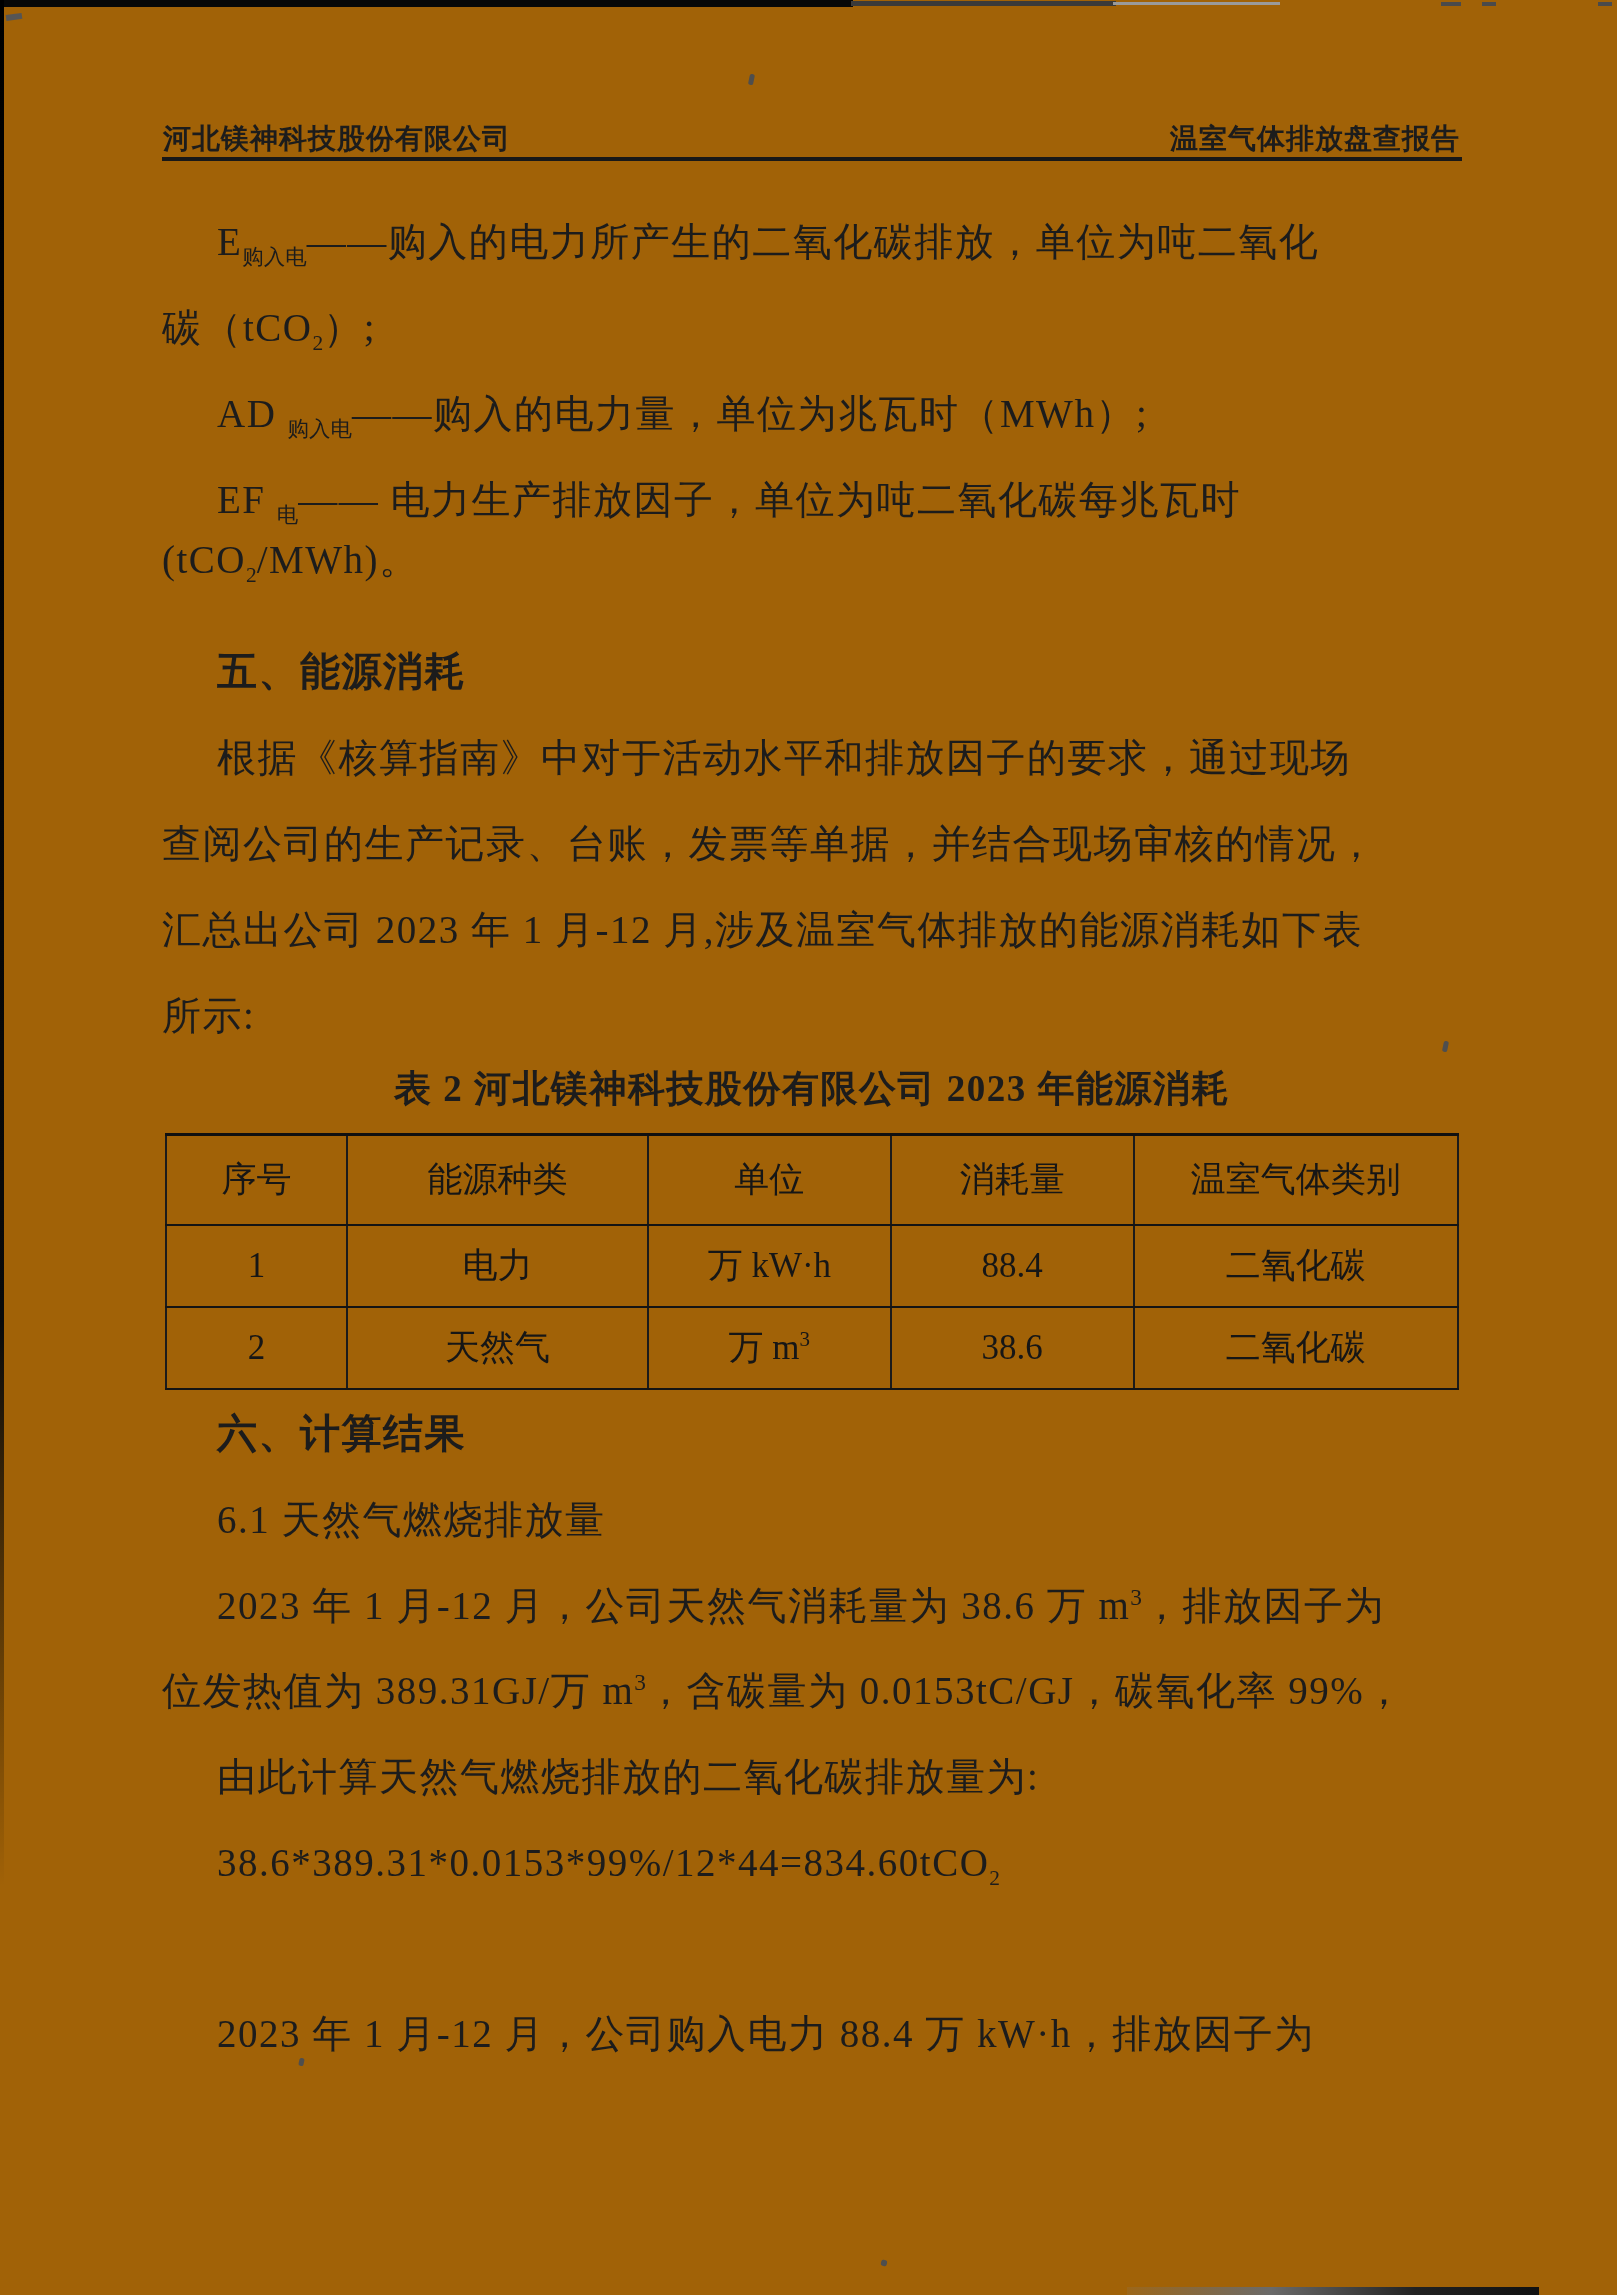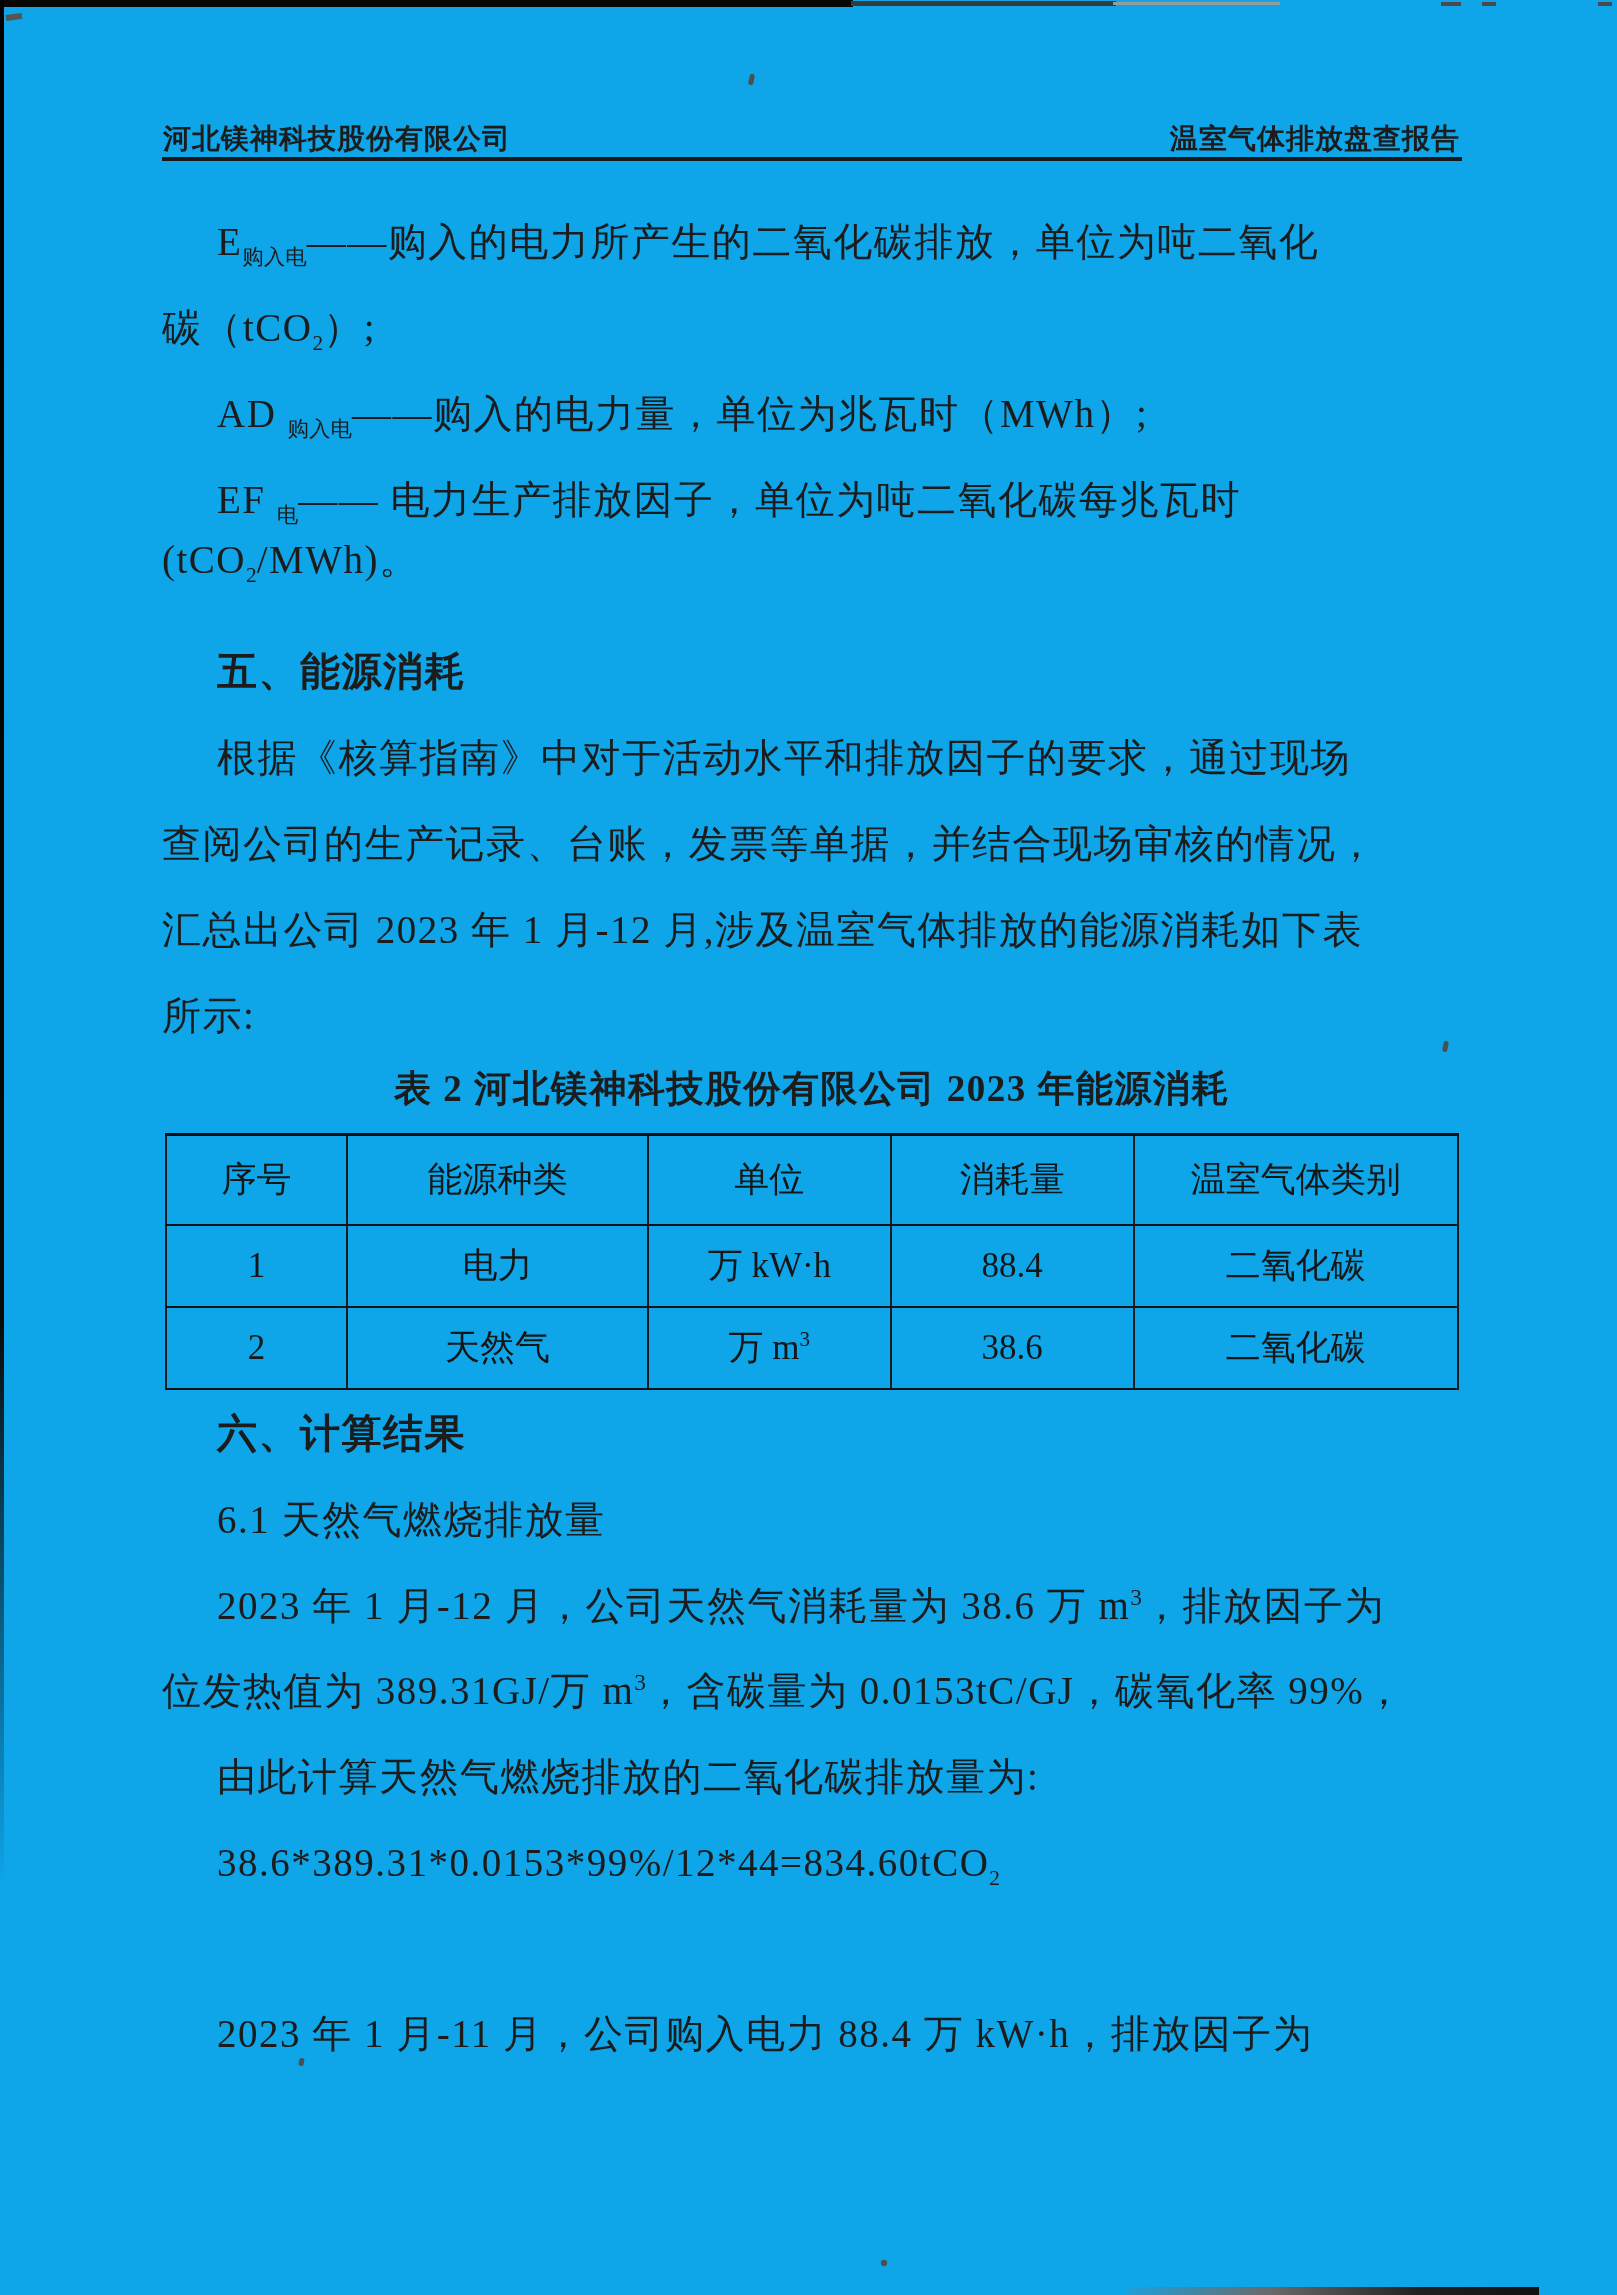--- a/index.html
+++ b/index.html
@@ -1,19 +1,19 @@
 <!DOCTYPE html>
 <html><head>
 <meta charset="utf-8">
 <style>
   html,body{margin:0;padding:0;background:#e8e8e8;}
   .page{
     position:relative;
     width:1617px;height:2296px;
-    background:#0ea5e9;
+    background:#a16207;
     overflow:hidden;
     font-family:"Liberation Serif","DejaVu Serif",serif;
     color:#1c1c1c;
   }
   
   .art{position:absolute;}
   .top-edge-1{top:0;left:0;width:853px;height:6.9px;background:#070707;}
   .top-edge-2{top:1px;left:851px;width:265px;height:4.9px;background:#3a3a3a;}
   .top-edge-3{top:2px;left:1113px;width:167px;height:2.9px;background:#9a9a9a;}
   .top-dash{top:2px;height:3.9px;background:#4a4a4a;}
@@ -130,16 +130,16 @@
       </tr>
     </tbody>
   </table>
 
   <div class="ln indent sec" style="top:1409px">六、计算结果</div>
   <div class="ln indent" style="top:1496px">6.1 天然气燃烧排放量</div>
   <div class="ln indent" style="top:1582px"><span>2023 年 1 月-12 月，公司天然气消耗量为 38.6 万 m</span><sup>3</sup><span>，排放因子为</span></div>
   <div class="ln" style="top:1667px"><span>位发热值为 389.31GJ/万 m</span><sup>3</sup><span>，含碳量为 0.0153tC/GJ，碳氧化率 99%，</span></div>
   <div class="ln indent" style="top:1753px">由此计算天然气燃烧排放的二氧化碳排放量为:</div>
   <div class="ln indent" style="top:1839px"><span>38.6*389.31*0.0153*99%/12*44=834.60tCO</span><sub>2</sub></div>
-  <div class="ln indent" style="top:2010px">2023 年 1 月-11 月，公司购入电力 88.4 万 kW·h，排放因子为</div>
+  <div class="ln indent" style="top:2010px">2023 年 1 月-12 月，公司购入电力 88.4 万 kW·h，排放因子为</div>
 
 </div>
 
 
 </body></html>

